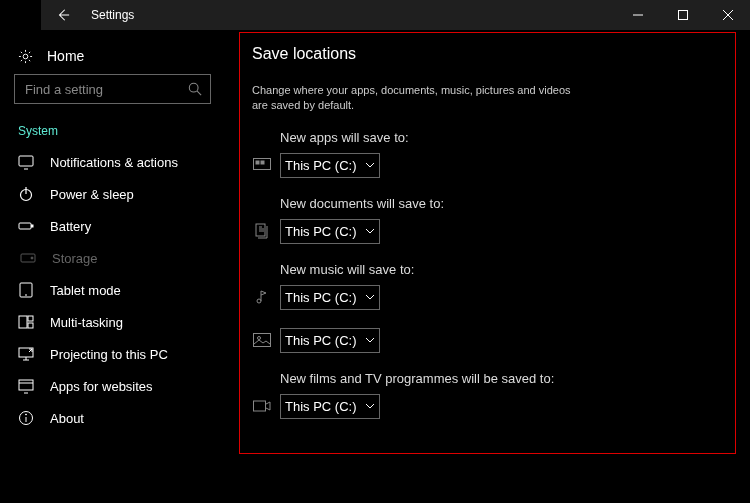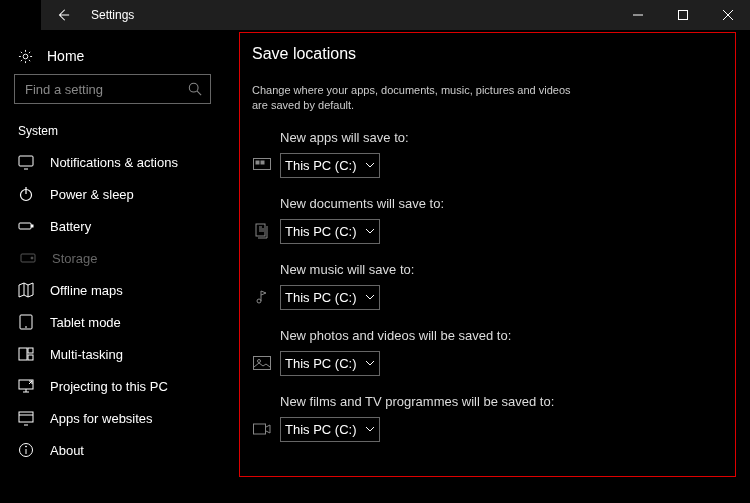--- a/index.html
+++ b/index.html
@@ -14,21 +14,21 @@
 .content { display: flex; height: calc(100% - 30px); }
 .sidebar { width: 225px; padding: 14px 0 0 0; }
 .home-btn { display: flex; align-items: center; padding: 4px 18px 10px 18px; cursor: pointer; }
 .home-btn svg { width: 15px; height: 15px; margin-right: 14px; }
 .home-btn span { font-size: 14px; }
 .search-wrap { padding: 0 14px 14px 14px; }
 .search-box { position: relative; border: 1px solid #666; height: 30px; }
 .search-input { background: transparent; border: none; color: #aaa; font-size: 13px; padding: 0 30px 0 10px; width: 100%; height: 100%; outline: none; }
 .search-input::placeholder { color: #888; }
 .search-icon { position: absolute; right: 8px; top: 7px; color: #888; }
-.section-label { font-size: 12px; color: #ffffff; padding: 6px 18px 8px 18px; }
+.section-label { font-size: 12px; color: #5eead4; padding: 6px 18px 8px 18px; }
 .nav-item { display: flex; align-items: center; padding: 8px 18px; cursor: pointer; font-size: 13px; }
 .nav-item.disabled { color: #666; cursor: default; padding-left: 20px; }
 .nav-item svg, .nav-item .icon-ph { width: 16px; height: 16px; margin-right: 16px; flex-shrink: 0; }
 .main { flex: 1; padding: 2px 14px 14px 14px; overflow-y: auto; }
 .red-frame { border: 1px solid #d00; padding: 12px 12px 16px 12px; }
 .page-title { font-size: 16px; font-weight: 300; margin-bottom: 20px; }
 .page-desc { font-size: 11px; color: #ccc; margin-bottom: 16px; max-width: 320px; line-height: 1.4; }
 .setting-row { margin-bottom: 18px; }
 .setting-label { font-size: 13px; color: #ddd; margin-bottom: 8px; padding-left: 28px; }
 .setting-ctrl { display: flex; align-items: center; }
@@ -109,26 +109,20 @@
     </div>
     <div class="nav-item disabled">
       <svg viewBox="0 0 16 16" fill="none" stroke="#555">
           <rect x="1" y="4" width="14" height="8" rx="1"></rect>
           <circle cx="12" cy="8" r="1" fill="#555"></circle>
         </svg>
       <span>Storage</span>
     </div>
     <div class="nav-item">
       <svg viewBox="0 0 16 16" fill="none" stroke="#fff">
-          <path d="M1 3 L6 1 L10 3 L15 1 V13 L10 15 L6 13 L1 15 Z M6 1 V13 M10 3 V15"></path>
-        </svg>
-      <span>Offline maps</span>
-    </div>
-    <div class="nav-item">
-      <svg viewBox="0 0 16 16" fill="none" stroke="#fff">
           <rect x="2" y="1" width="12" height="14" rx="1"></rect>
           <line x1="7" y1="13" x2="9" y2="13"></line>
         </svg>
       <span>Tablet mode</span>
     </div>
     <div class="nav-item">
       <svg viewBox="0 0 16 16" fill="none" stroke="#fff">
           <rect x="1" y="2" width="8" height="12"></rect>
           <rect x="10" y="2" width="5" height="5"></rect>
           <rect x="10" y="9" width="5" height="5"></rect>
@@ -216,21 +210,20 @@
           <div class="dropdown">
             <span>This PC (C:)</span>
             <svg viewBox="0 0 10 10" fill="none" stroke="#fff">
                 <path d="M1 3 L5 7 L9 3"></path>
               </svg>
           </div>
         </div>
       </div>
 
       <div class="setting-row">
-        <div class="setting-label">New photos and videos will be saved to:</div>
         <div class="setting-ctrl">
           <span class="setting-icon">
               <svg width="18" height="14" viewBox="0 0 18 14" fill="none" stroke="#888">
                 <rect x="0.5" y="0.5" width="17" height="13"></rect>
                 <circle cx="6" cy="5" r="1.5"></circle>
                 <path d="M1 11l5-4 4 3 3-2 4 3"></path>
               </svg>
             </span>
           <div class="dropdown">
             <span>This PC (C:)</span>

